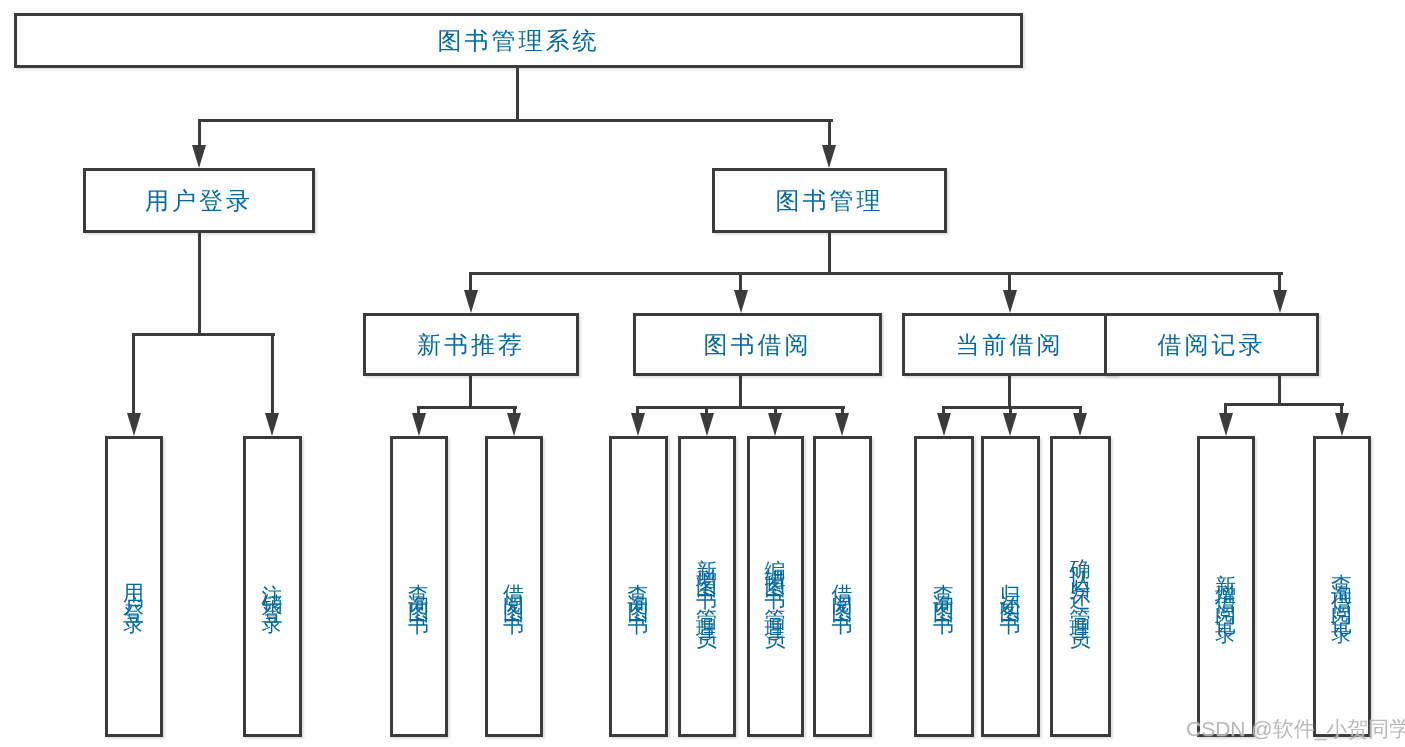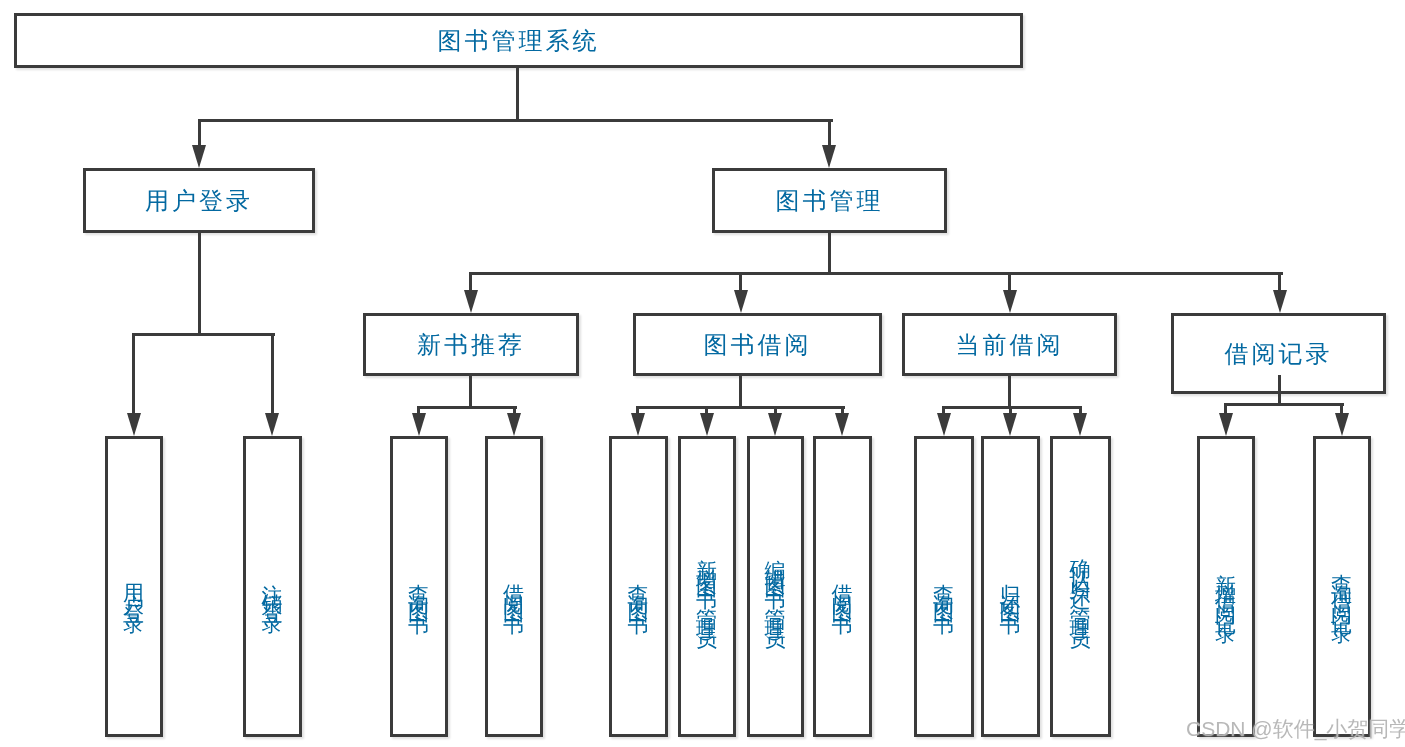--- a/index.html
+++ b/index.html
@@ -80,21 +80,21 @@
 
   <div class="box" style="left:712px; top:168px; width:235px; height:65px;">
     <span class="hlabel">图书管理</span>
   </div>
   <div class="box" style="left:633px; top:313px; width:249px; height:63px;">
     <span class="hlabel">图书借阅</span>
   </div>
   <div class="box" style="left:902px; top:313px; width:215px; height:63px;">
     <span class="hlabel">当前借阅</span>
   </div>
-  <div class="box" style="left:1171px; top:313px; width:215px; height:81px;">
+  <div class="box" style="left:1104px; top:313px; width:215px; height:63px;">
     <span class="hlabel">借阅记录</span>
   </div>
 
   <div class="box vbox" style="left:105px; top:436px; width:58px; height:301px;">
     <span class="vlabel">用户登录</span>
   </div>
   <div class="box vbox" style="left:243px; top:436px; width:59px; height:301px;">
     <span class="vlabel">注销登录</span>
   </div>
 

